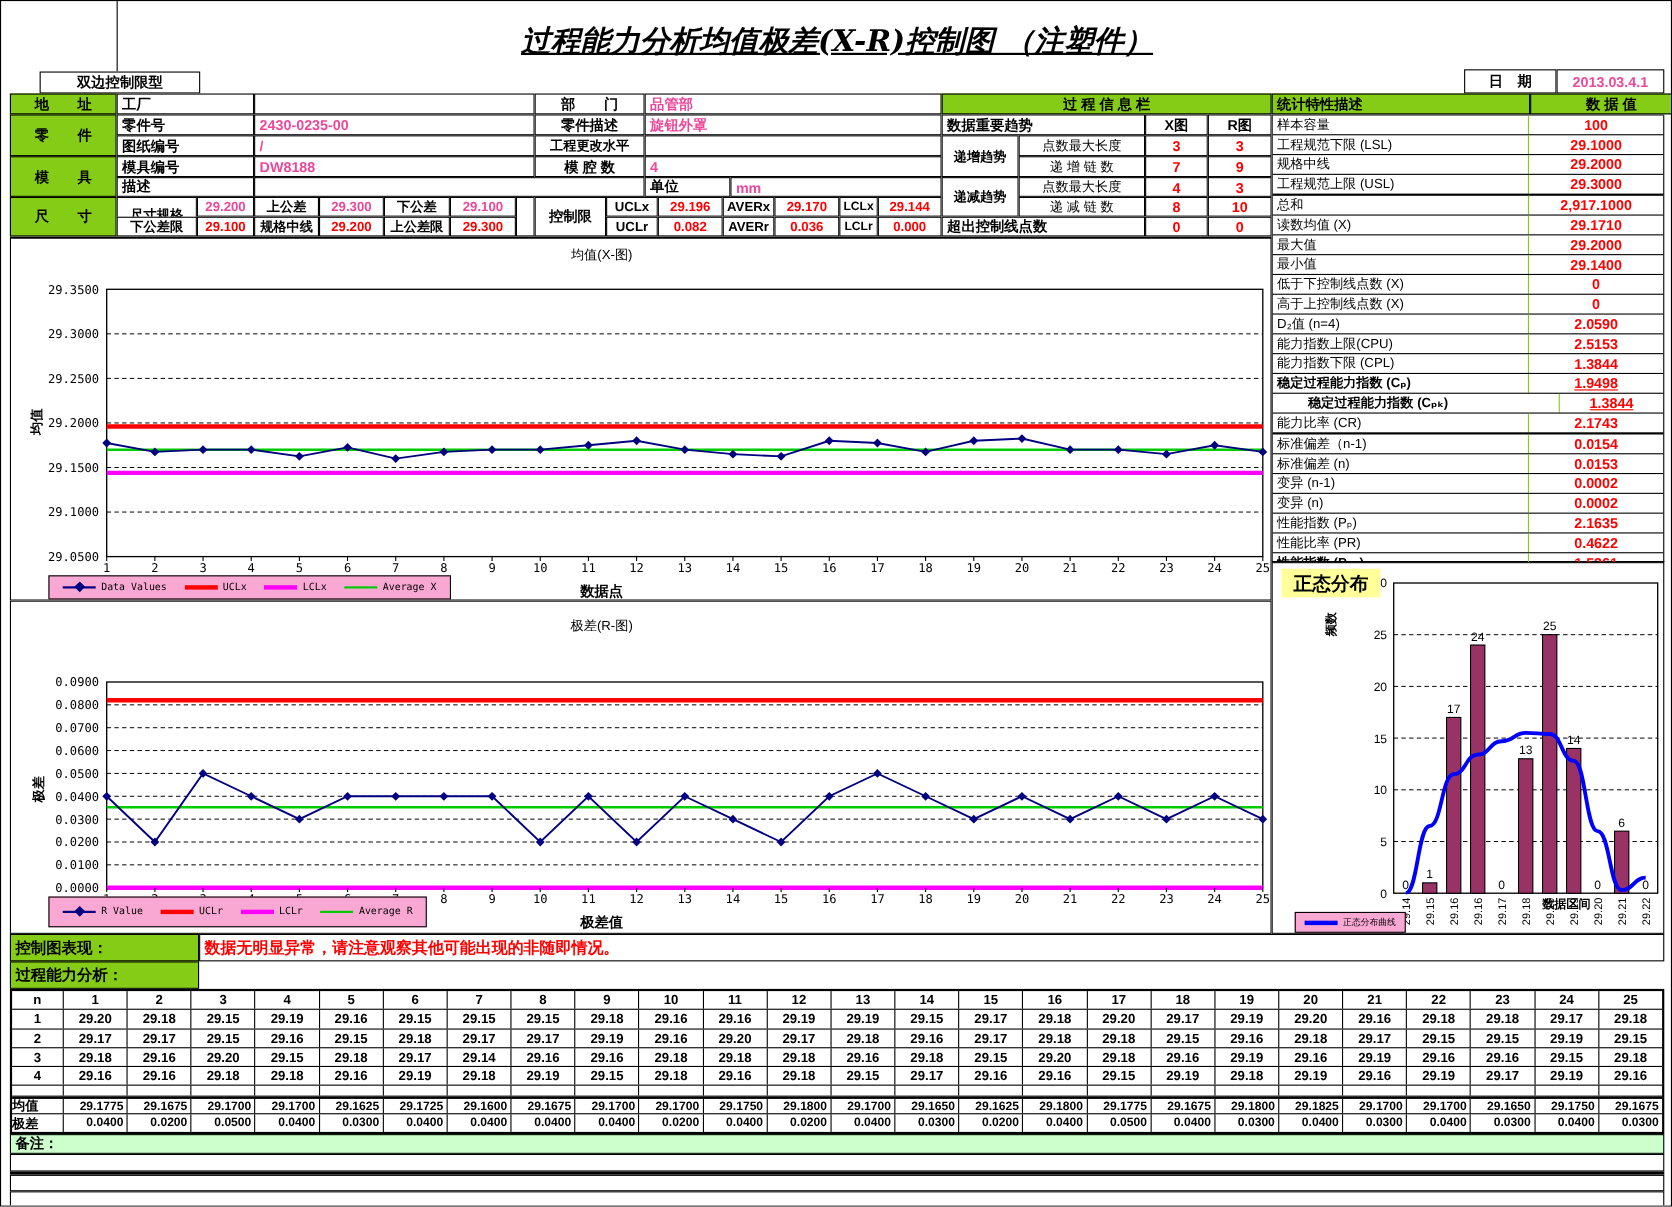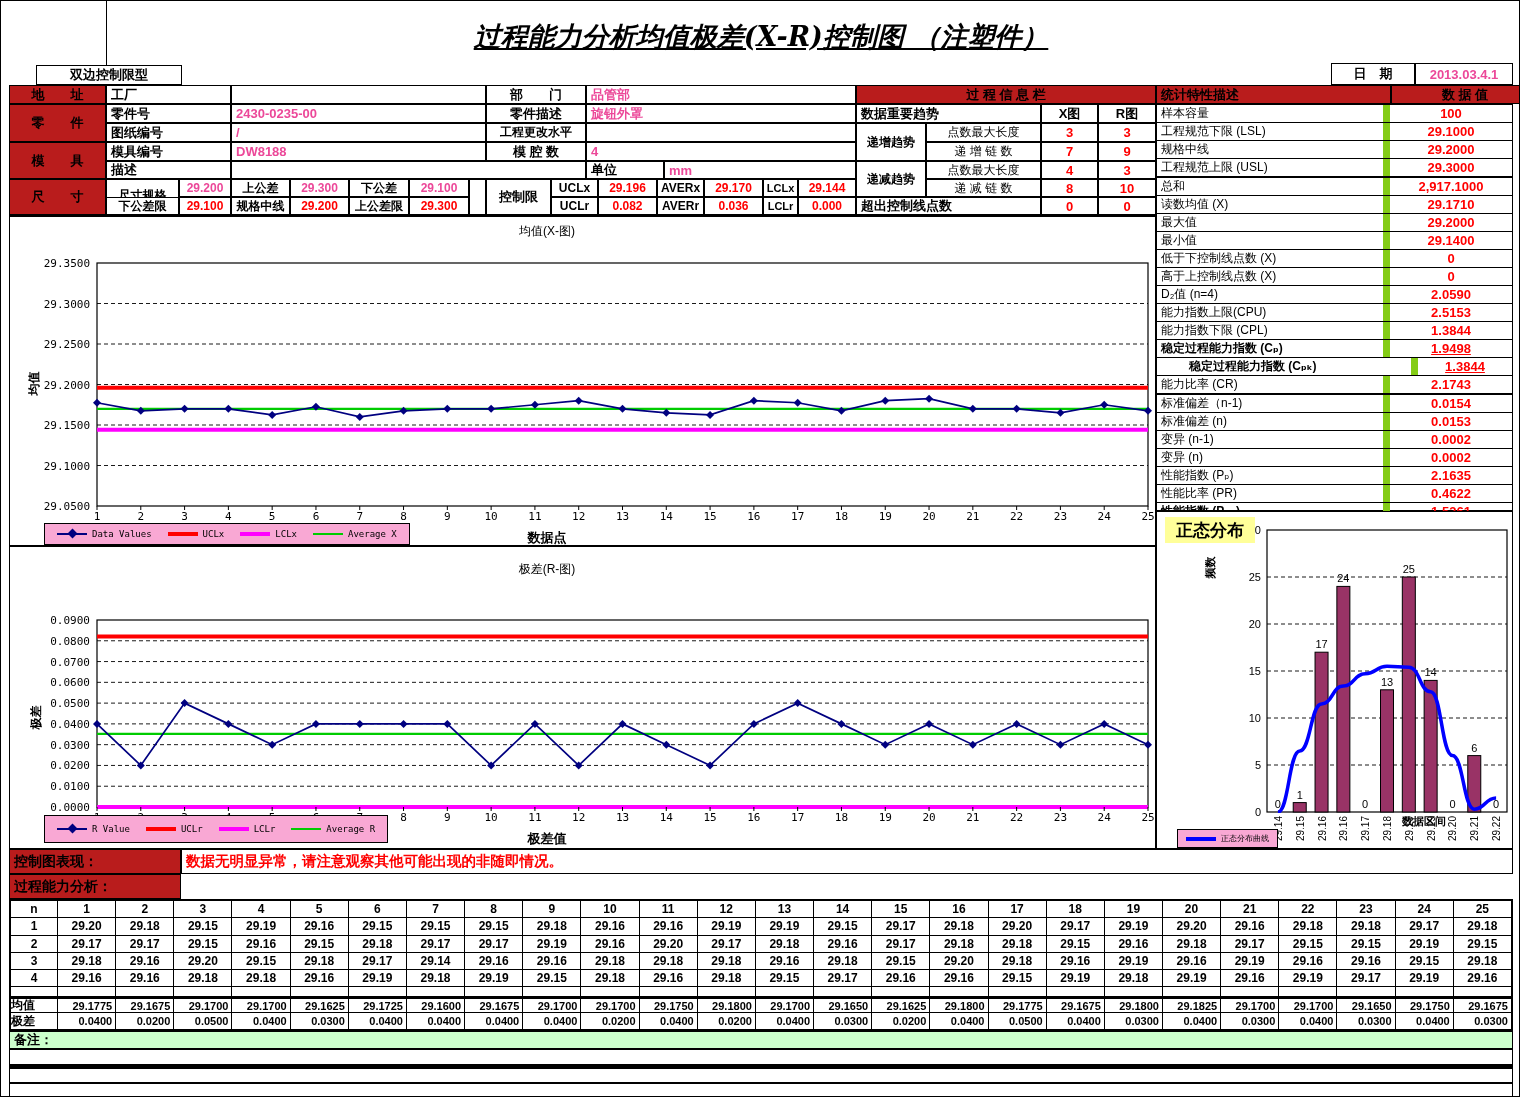--- a/index.html
+++ b/index.html
@@ -1,39 +1,39 @@
 <!DOCTYPE html>
 <html><head>
 <meta charset="utf-8">
 <style>
   html,body{margin:0;padding:0;background:#fff;font-family:"Liberation Sans","DejaVu Sans",sans-serif;}
   .sheet{position:relative;width:1520px;height:1097px;background:#fff;border:1.5px solid #000;box-sizing:border-box;overflow:hidden;}
   .c{position:absolute;border:1px solid #000;display:flex;align-items:center;justify-content:center;
      font-size:13px;font-weight:bold;box-sizing:border-box;background:#fff;overflow:hidden;white-space:nowrap;color:#000;}
   .nb{border:none;background:transparent;}
-  .y{background:#b91c1c;}
+  .y{background:#84cc16;}
   .bl{color:#ec4899;}
   .rd{color:#FF0000;}
   .lt{justify-content:flex-start;padding-left:4px;}
   .s12{font-size:12px;}
   .s11{font-size:11px;}
   .title{position:absolute;left:760px;top:18px;transform:translateX(-50%);font-family:"DejaVu Serif","Liberation Serif",serif;
          font-style:italic;font-weight:bold;font-size:27px;text-decoration:underline;white-space:nowrap;}
   .chart{position:absolute;background:#fff;border:1px solid #000;box-sizing:border-box;}
   .ch-title{position:absolute;transform:translateX(-50%);font-size:12px;}
   .ch-ylab{position:absolute;transform:rotate(-90deg);font-weight:bold;font-size:12px;}
   .ch-xlab{position:absolute;transform:translateX(-50%);font-weight:bold;font-size:13px;}
   .lg{position:absolute;border:1px solid #000;background:#f9a8d4;display:flex;align-items:center;gap:16px;
       padding:0 12px;font-size:9px;font-family:"DejaVu Sans Mono","Liberation Mono",monospace;z-index:5;}
   .lg-it{display:flex;align-items:center;gap:5px;}
   .lg-line{display:inline-block;width:30px;height:3px;position:relative;}
   .lg-dia{position:absolute;left:12px;top:-3px;width:7px;height:7px;transform:rotate(45deg);background:#000080;}
   .st-row{display:flex;border-top:1px solid #000;align-items:stretch;}
   .st-row.thick{border-top:2px solid #000;}
-  .st-lab{width:233px;display:flex;align-items:center;padding-left:4px;font-size:12px;border-right:7px solid #84cc16;box-sizing:border-box;overflow:hidden;white-space:nowrap;}
+  .st-lab{width:233px;display:flex;align-items:center;padding-left:4px;font-size:12px;border-right:1px solid #84cc16;box-sizing:border-box;overflow:hidden;white-space:nowrap;}
   .st-val{flex:1;display:flex;align-items:center;justify-content:center;color:#FF0000;font-weight:bold;font-size:13px;}
   .tbl{position:absolute;left:8px;top:898px;width:1504px;height:132px;border:2px solid #000;box-sizing:border-box;display:flex;flex-direction:column;background:#fff;}
   .tr{display:flex;border-bottom:1px solid #000;box-sizing:border-box;}
   .tr:last-child{border-bottom:none;}
   .tc{border-right:1px solid #000;display:flex;align-items:center;justify-content:center;font-size:12px;box-sizing:border-box;overflow:hidden;flex:1;}
   .tc:last-child{border-right:none;}
   .tc.lab{flex:0 0 47px;font-weight:bold;}
   .tc.d{font-weight:700;}
   .tc.m{justify-content:flex-end;padding-right:3px;font-size:11px;font-weight:600;}
   .cap-msg-text{font-family:"DejaVu Serif","Liberation Serif",serif;font-style:italic;font-weight:bold;font-size:18px;color:#008000;transform:translateX(120px);}

